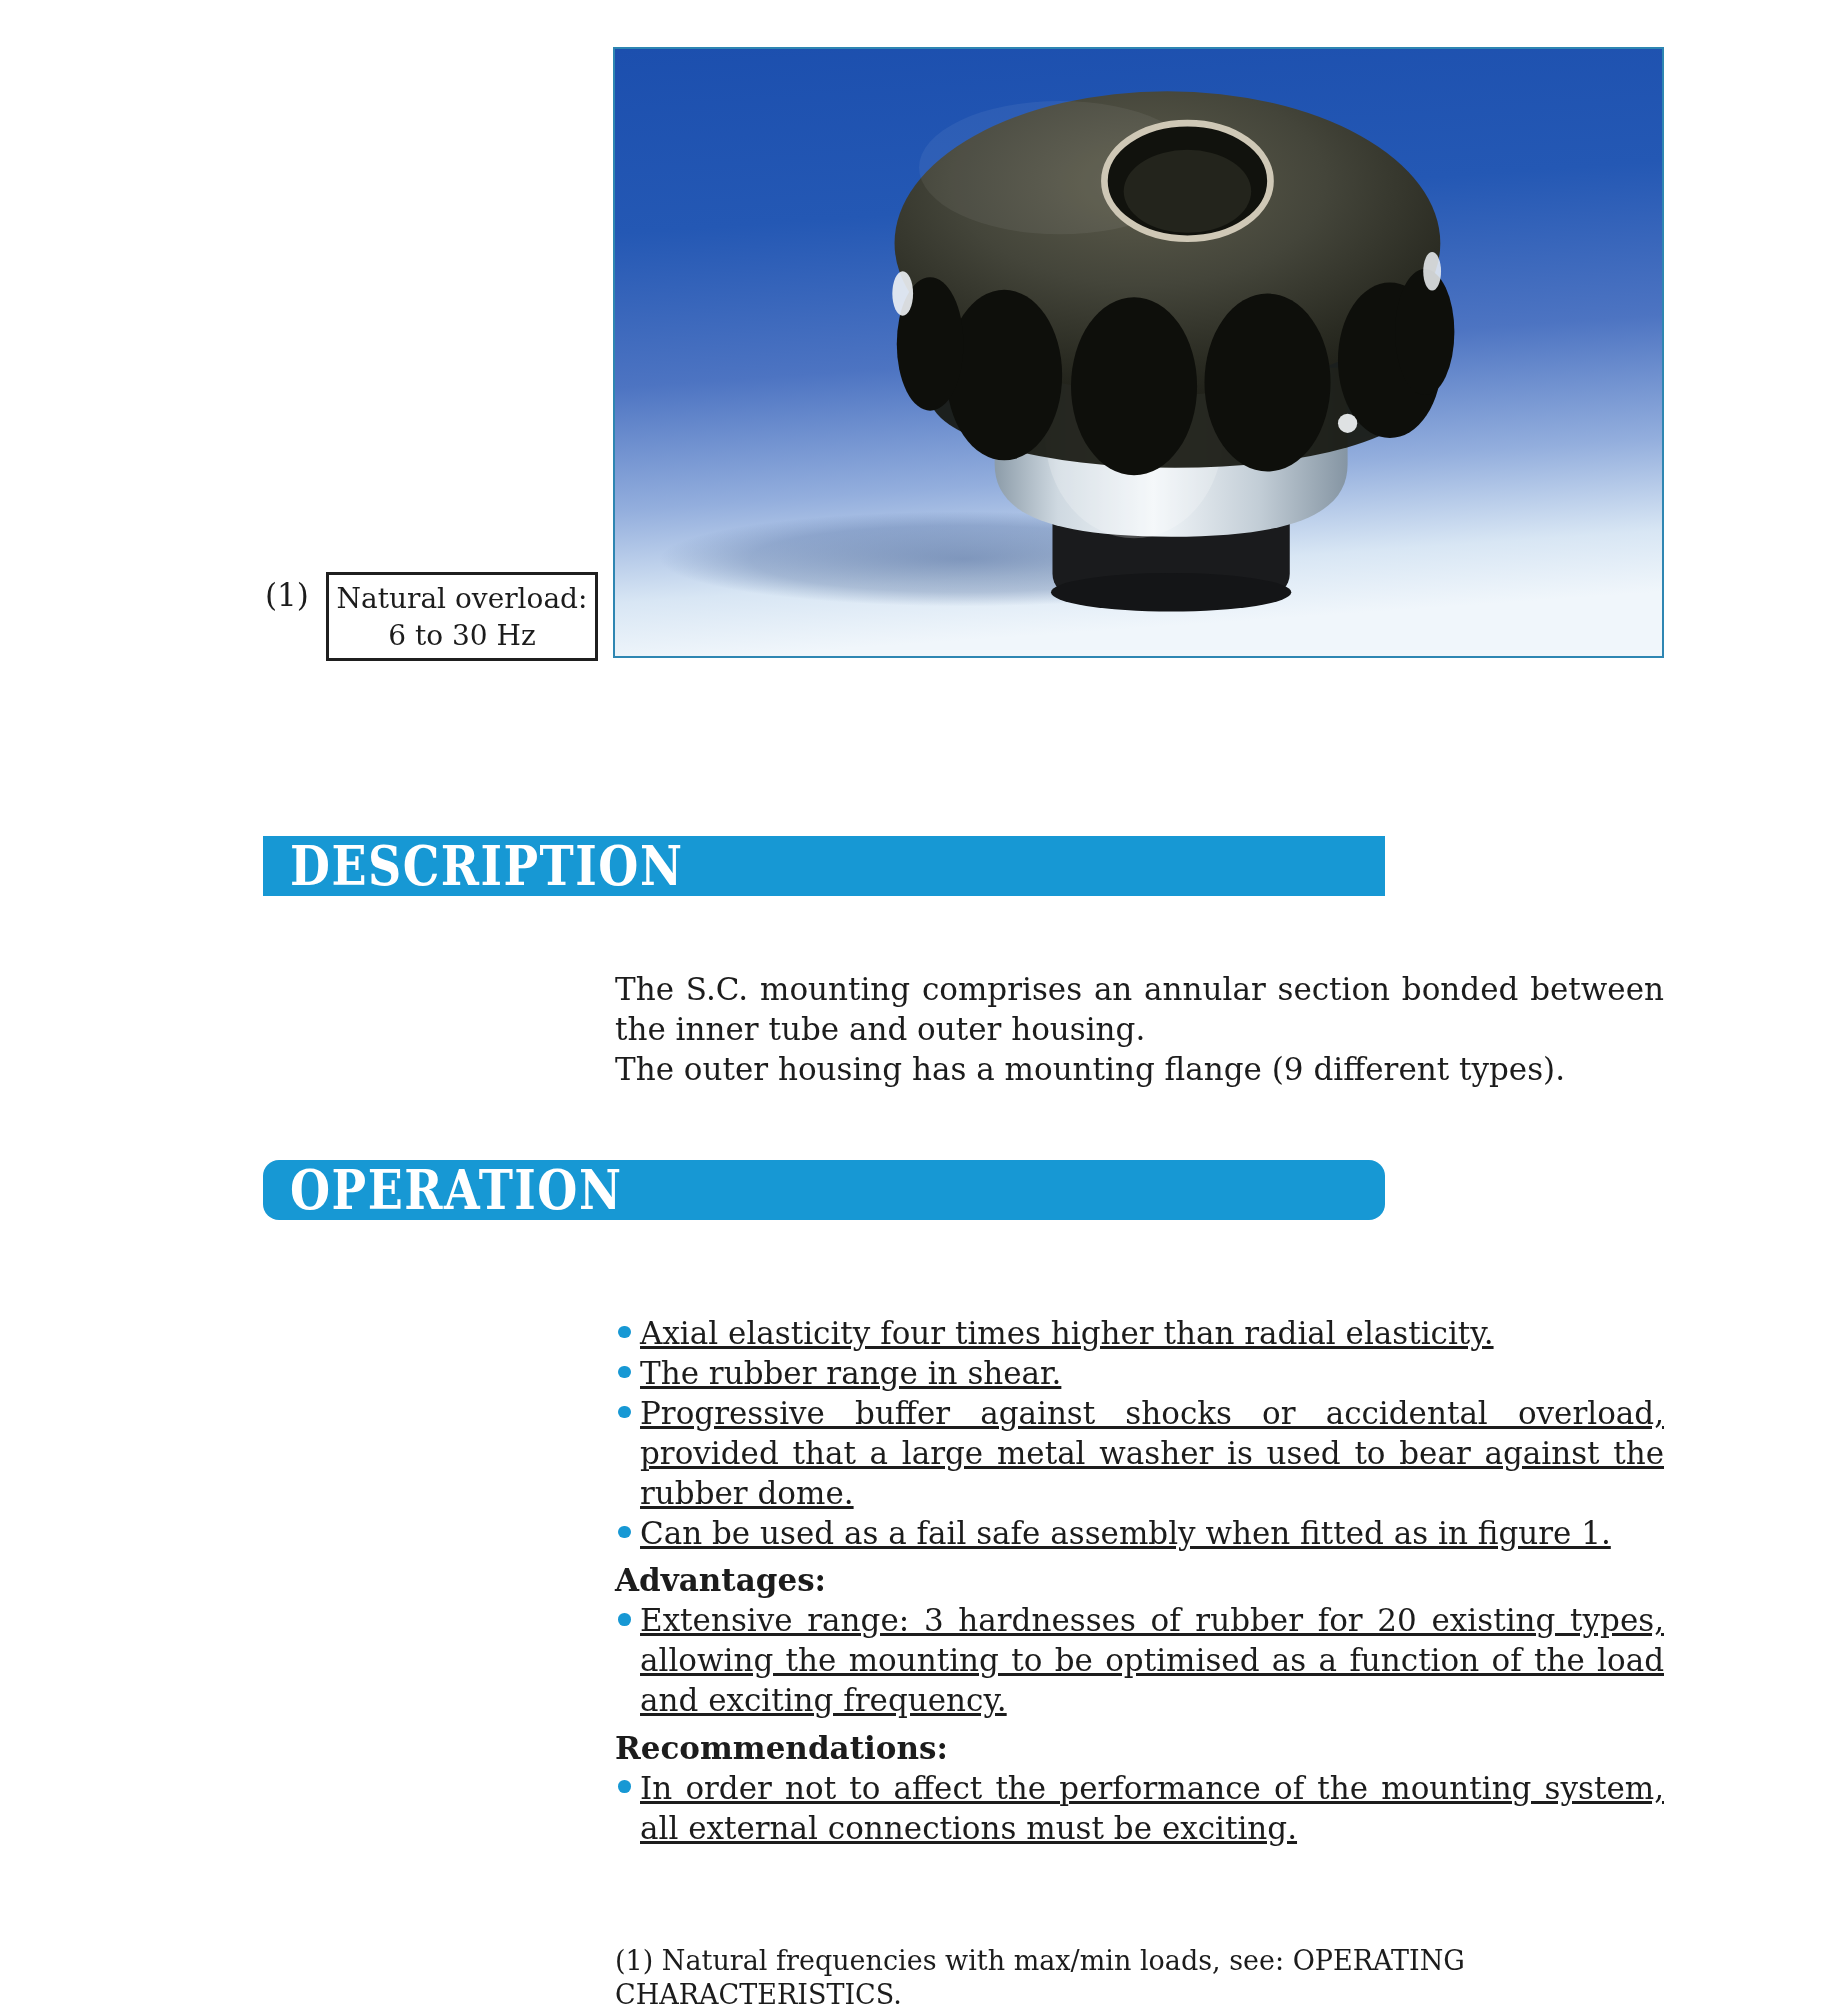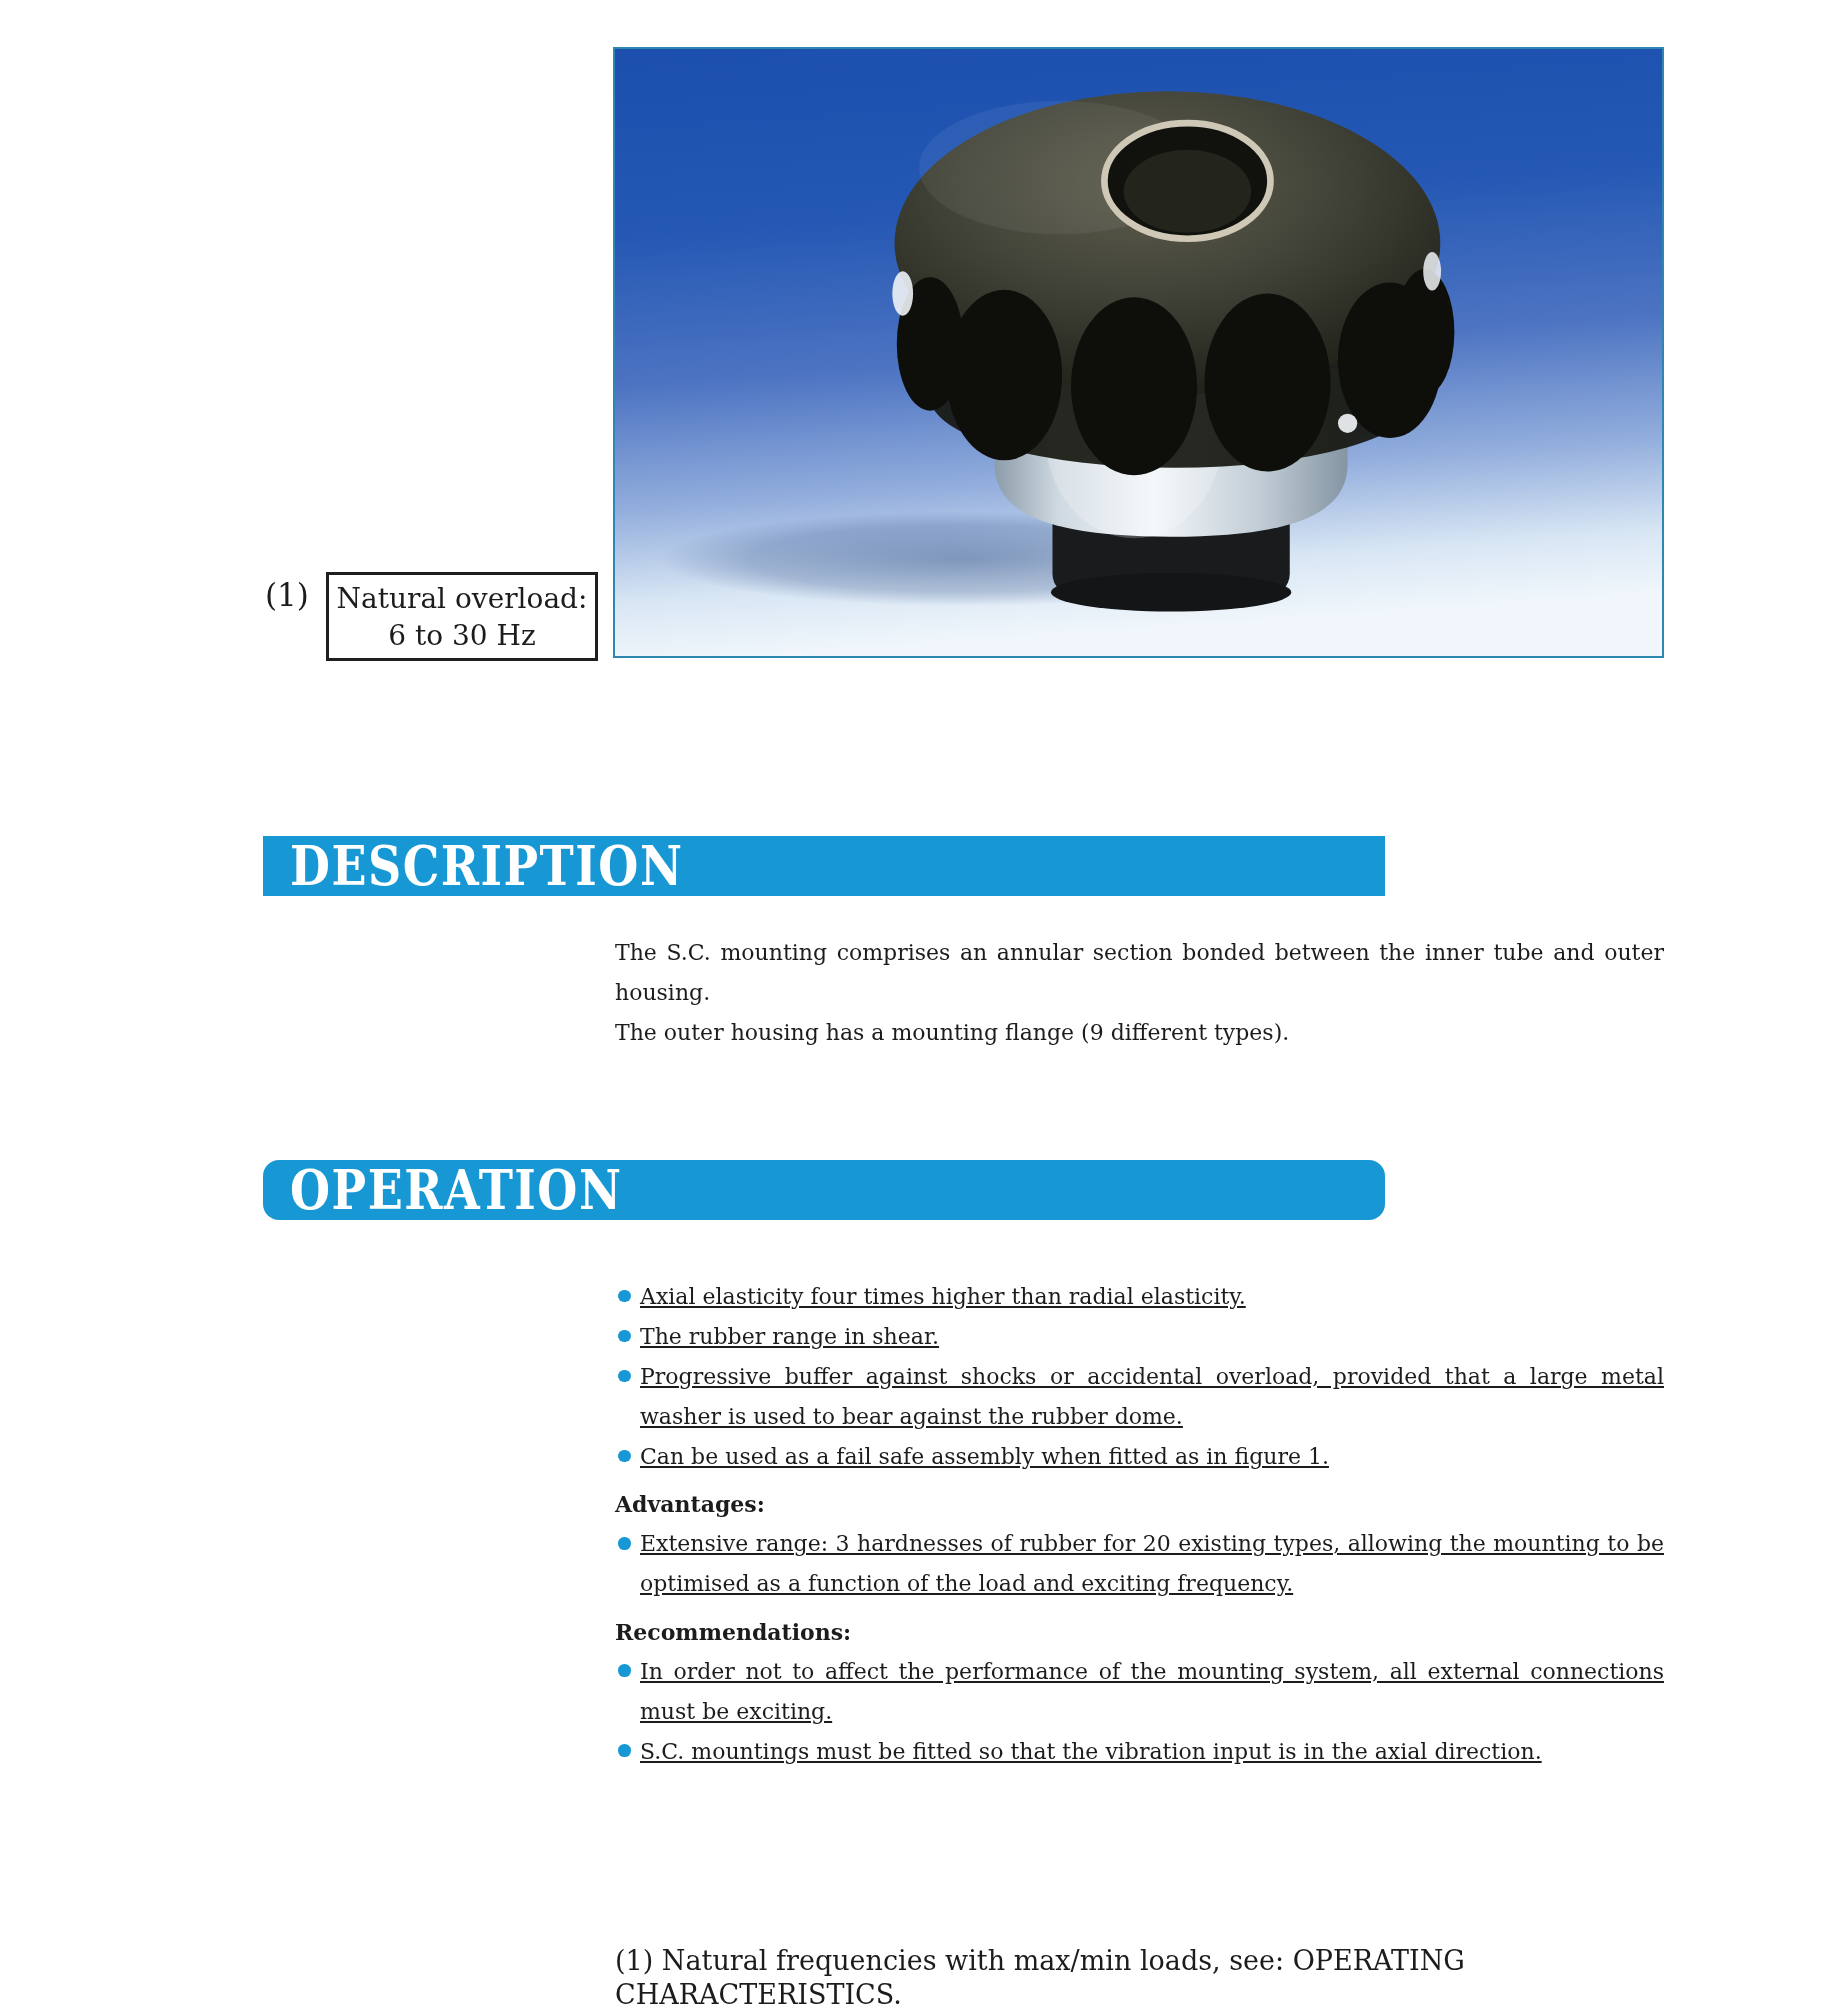--- a/index.html
+++ b/index.html
@@ -40,21 +40,21 @@
     display:flex;align-items:center;
   }
   .bar.desc{top:836px;}
   .bar.oper{top:1160px;border-radius:16px;}
   .bar-title{
     color:#ffffff;font-weight:bold;font-size:46px;letter-spacing:1.5px;
     padding-left:27px;transform:scaleY(1.18);transform-origin:left center;
     white-space:nowrap;
   }
   
-  .col{position:absolute;left:615px;width:1049px;font-size:22px;line-height:40px;}
+  .col{position:absolute;left:615px;width:1049px;font-size:31px;line-height:40px;margin-top:36px;}
   .col p{margin:0;}
   .just{text-align:justify;}
   .desc-text{top:933px;}
   .op-text{top:1258px;}
   ul.bullets{list-style:none;margin:19px 0 0 0;padding:0;text-decoration:underline;}
   ul.bullets li{
     position:relative;padding-left:25px;text-align:justify;margin:0;
   }
   .dot{
     position:absolute;left:3px;top:12.6px;width:12.6px;height:12.6px;border-radius:50%;
@@ -191,23 +191,19 @@
         <span>Extensive range: 3 hardnesses of rubber for 20 existing types, allowing the mounting to be optimised as a function of the load and exciting frequency.</span>
       </li>
     </ul>
 
     <p class="subhead">Recommendations:</p>
     <ul class="bullets" style="margin-top:0">
       <li>
         <span class="dot"></span>
         <span>In order not to affect the performance of the mounting system, all external connections must be exciting.</span>
       </li>
-      <li>
-        <span class="dot"></span>
-        <span>S.C. mountings must be fitted so that the vibration input is in the axial direction.</span>
-      </li>
     </ul>
   </section>
 
   <div class="footnote">(1) Natural frequencies with max/min loads, see: OPERATING CHARACTERISTICS.</div>
 
 </div>
 
 
 </body></html>

